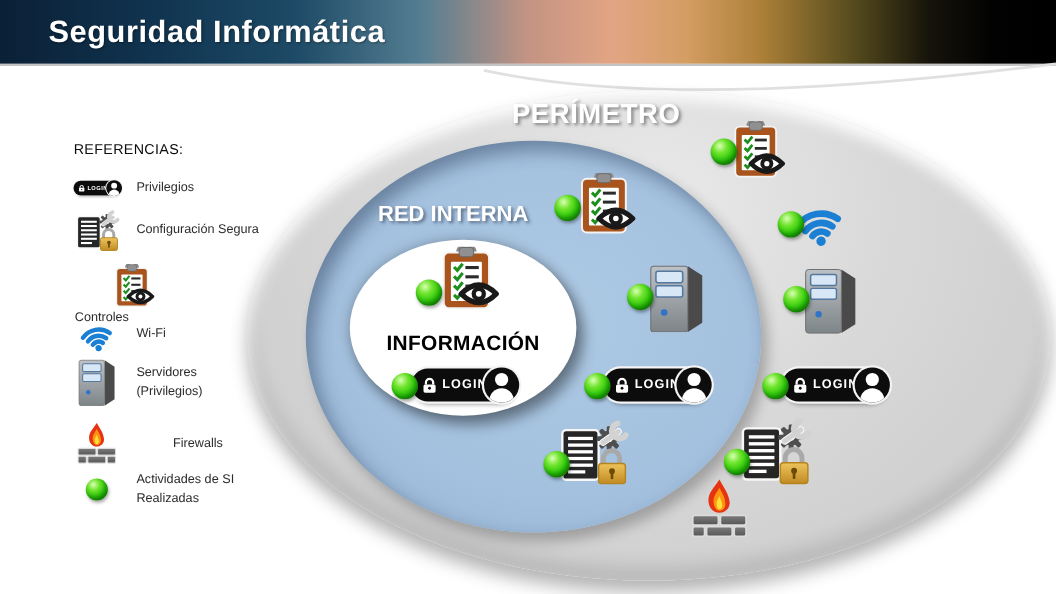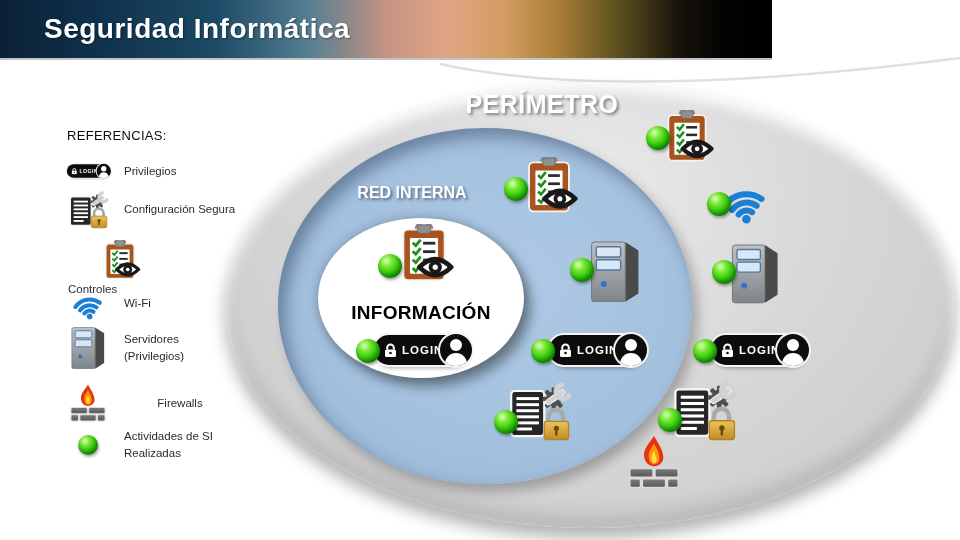--- a/index.html
+++ b/index.html
@@ -3,21 +3,21 @@
 <meta charset="utf-8">
 <style>
   html,body{margin:0;padding:0;}
   body{
     width:960px;height:540px;position:relative;overflow:hidden;
     background:#ffffff;
     font-family:"Liberation Sans", sans-serif;
   }
   
   .banner{
-    position:absolute;left:0;top:0;width:772px;height:58px;
+    position:absolute;left:0;top:0;width:960px;height:58px;
     background:linear-gradient(90deg,
       #0b2036 0%, #10334f 14%, #1d4a66 28%, #557e92 40%,
       #c49383 50%, #e2a584 58%, #d49d63 65%, #ad8038 72%,
       #5d5120 80%, #16130a 88%, #020202 94%, #000 100%);
     border-bottom:2px solid #c3c3c3;
     display:flex;align-items:center;
   }
   .banner-title{
     color:#ffffff;font-size:28px;font-weight:bold;letter-spacing:.5px;
     padding-left:44px;text-shadow:1px 1px 2px rgba(0,0,0,.4);
@@ -50,21 +50,21 @@
     box-shadow:6px 8px 12px rgba(0,0,0,.25), inset 7px 9px 16px rgba(35,55,85,.45);
   }
   .information{
     left:318px;top:218px;width:206px;height:160px;z-index:3;
     background:#ffffff;
     box-shadow:7px 9px 12px rgba(0,0,0,.35), 0 0 12px rgba(0,0,0,.25);
   }
   .zone-label{position:absolute;text-align:center;font-weight:bold;z-index:4;}
   .lbl-perimeter{left:417px;top:90px;width:250px;font-size:25px;color:#fff;
     text-shadow:2px 2px 3px rgba(80,80,80,.65);letter-spacing:.5px;}
-  .lbl-internal{left:332px;top:184px;width:160px;font-size:16px;color:#fff;
+  .lbl-internal{left:332px;top:184px;width:160px;font-size:20px;color:#fff;
     text-shadow:2px 2px 3px rgba(55,70,95,.7);}
   .lbl-information{left:329px;top:302px;width:184px;font-size:19px;color:#000;letter-spacing:.3px;}
 
   
   .icon-group{position:absolute;z-index:5;}
   .ic{display:block;position:absolute;}
   .sphere{
     position:absolute;border-radius:50%;z-index:6;width:24px;height:24px;
     background:radial-gradient(circle at 35% 28%, #d9ffb2 0%, #6fe42d 28%, #2ecb0a 58%, #179102 88%);
     box-shadow:inset -2px -3px 5px rgba(0,60,0,.45), 1px 2px 3px rgba(0,0,0,.35);

